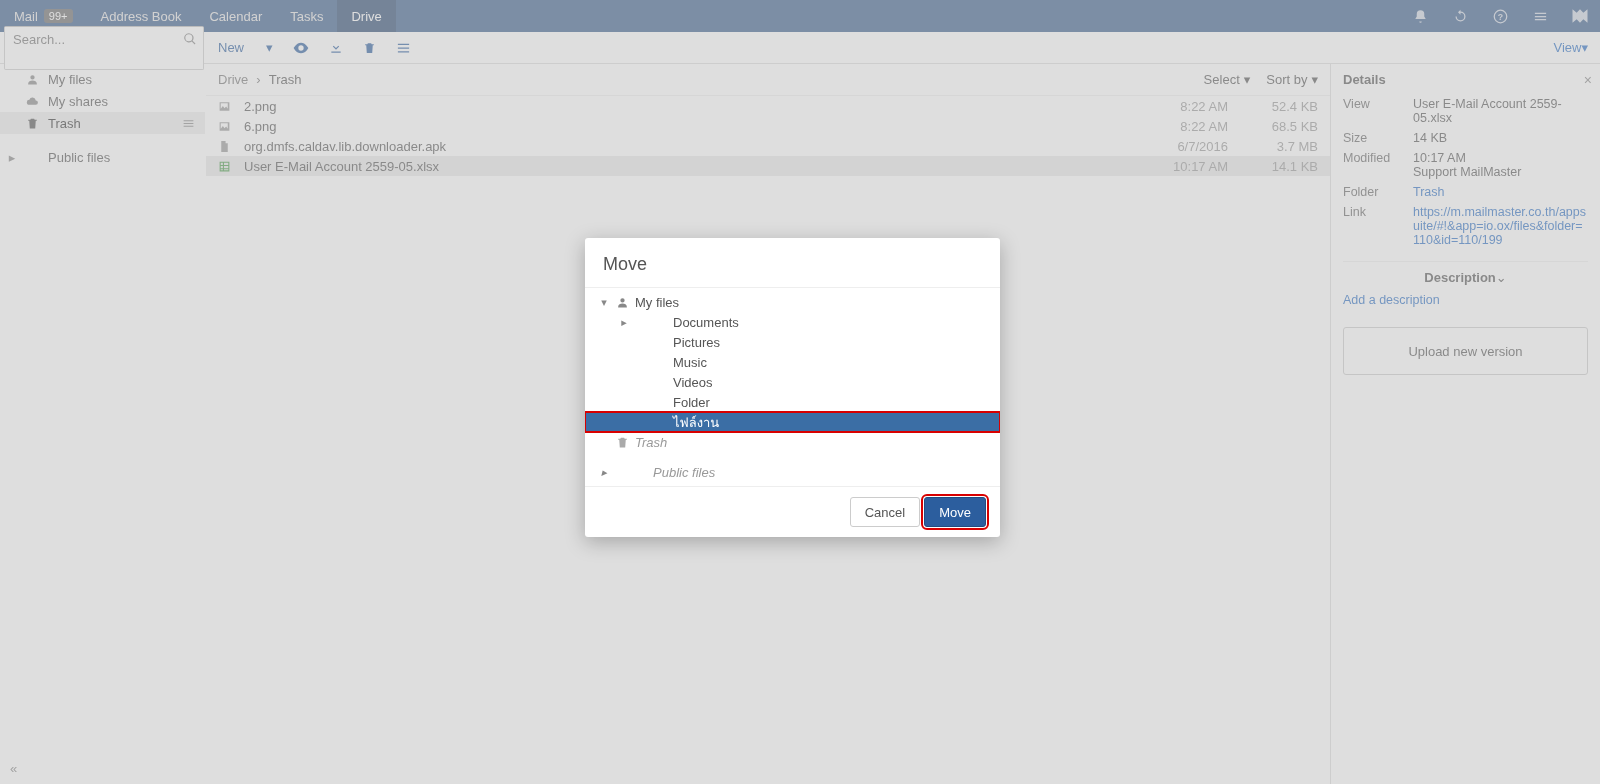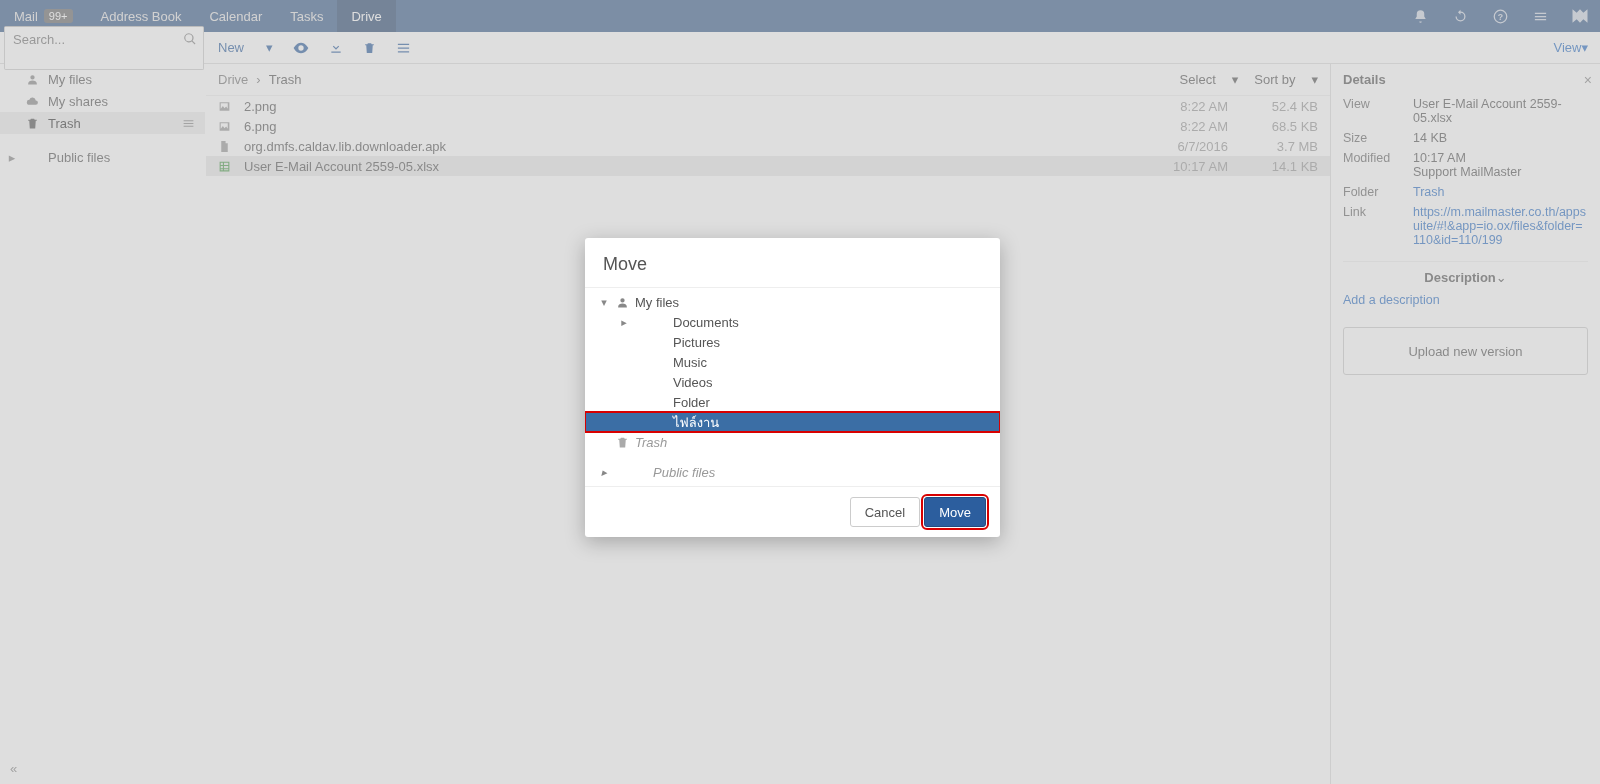--- a/index.html
+++ b/index.html
@@ -31,21 +31,21 @@
 .side-row.active{background:#ececec;color:#333;position:relative}
 .side-row.active .menuico{position:absolute;right:10px}
 .side-row .ico{width:16px;display:flex;justify-content:center}
 .collapser{position:absolute;bottom:8px;left:10px;color:#888;font-size:13px}
 
 .main{flex:1;background:#fff;display:flex;flex-direction:column}
 .breadcrumbs{height:32px;display:flex;align-items:center;padding:0 12px;gap:8px;color:#777;border-bottom:1px solid #eee}
 .breadcrumbs .crumb{color:#777}
 .breadcrumbs .crumb.last{color:#555;font-weight:500}
 .list-ops{margin-left:auto;display:flex;gap:16px;color:#555}
-.list-ops .op{cursor:pointer;display:flex;align-items:center;gap:16px}
+.list-ops .op{cursor:pointer;display:flex;align-items:center;gap:4px}
 .filelist{display:flex;flex-direction:column}
 .frow{display:flex;align-items:center;height:20px;padding-left:10px;gap:12px;font-size:13px;color:#555;cursor:pointer}
 .frow .ficon{width:16px;display:flex;justify-content:center}
 .frow .fname{flex:1}
 .frow .fdate{width:100px;text-align:right;color:#999}
 .frow .fsize{width:90px;text-align:right;color:#999;padding-right:12px}
 .frow.selected{background:#e8e8e8}
 
 .details{width:270px;border-left:1px solid #ddd;background:#fff;padding:8px 12px;display:flex;flex-direction:column;gap:6px;position:relative}
 .details h4{font-size:13px;font-weight:bold;color:#555;margin-bottom:4px}

